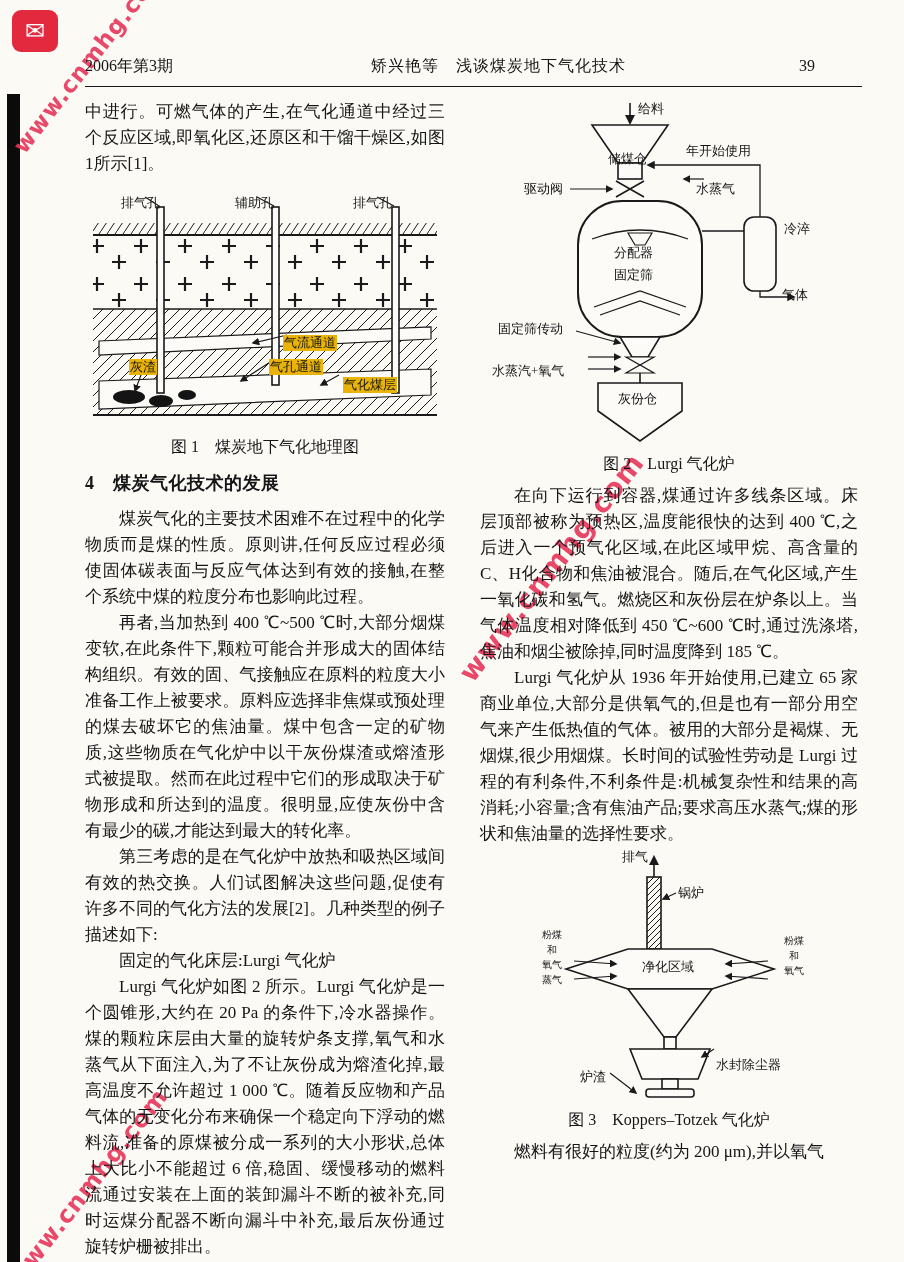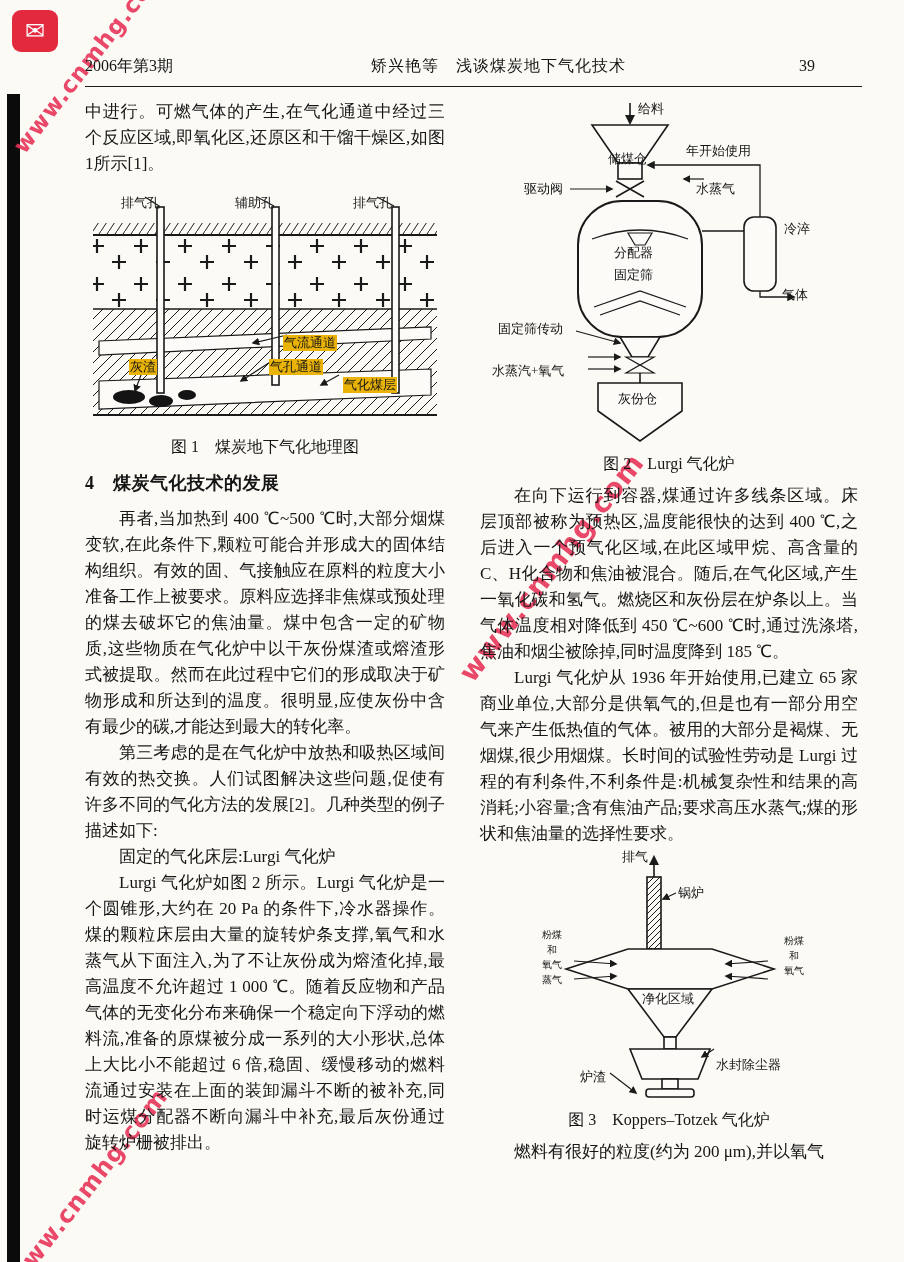--- a/index.html
+++ b/index.html
@@ -123,20 +123,21 @@
       <span class="flabel boxed" style="left:198px; top:140px;">气流通道</span>
       <span class="flabel boxed" style="left:184px; top:164px;">气孔通道</span>
       <span class="flabel boxed" style="left:44px; top:164px;">灰渣</span>
       <span class="flabel boxed" style="left:258px; top:182px;">气化煤层</span>
     </figure>
 
     <p class="caption">图 1　煤炭地下气化地理图</p>
 
     <h2 class="section-heading">4　煤炭气化技术的发展</h2>
 
+    <p class="para">煤炭气化的主要技术困难不在过程中的化学物质而是煤的性质。原则讲,任何反应过程必须使固体碳表面与反应气体达到有效的接触,在整个系统中煤的粒度分布也影响此过程。</p>
     <p class="para">再者,当加热到 400 ℃~500 ℃时,大部分烟煤变软,在此条件下,颗粒可能合并形成大的固体结构组织。有效的固、气接触应在原料的粒度大小准备工作上被要求。原料应选择非焦煤或预处理的煤去破坏它的焦油量。煤中包含一定的矿物质,这些物质在气化炉中以干灰份煤渣或熔渣形式被提取。然而在此过程中它们的形成取决于矿物形成和所达到的温度。很明显,应使灰份中含有最少的碳,才能达到最大的转化率。</p>
     <p class="para">第三考虑的是在气化炉中放热和吸热区域间有效的热交换。人们试图解决这些问题,促使有许多不同的气化方法的发展[2]。几种类型的例子描述如下:</p>
     <p class="para">固定的气化床层:Lurgi 气化炉</p>
     <p class="para">Lurgi 气化炉如图 2 所示。Lurgi 气化炉是一个圆锥形,大约在 20 Pa 的条件下,冷水器操作。煤的颗粒床层由大量的旋转炉条支撑,氧气和水蒸气从下面注入,为了不让灰份成为熔渣化掉,最高温度不允许超过 1 000 ℃。随着反应物和产品气体的无变化分布来确保一个稳定向下浮动的燃料流,准备的原煤被分成一系列的大小形状,总体上大比小不能超过 6 倍,稳固、缓慢移动的燃料流通过安装在上面的装卸漏斗不断的被补充,同时运煤分配器不断向漏斗中补充,最后灰份通过旋转炉栅被排出。</p>
   </div>
 
   <div class="col col-right">
 
     <figure class="fig fig2">
       <svg width="378" height="348" viewBox="0 0 378 348">
@@ -212,21 +213,21 @@
           <rect class="shape" x="184" y="190" width="12" height="12"></rect>
           <path class="shape" d="M150 202 L230 202 L218 232 L162 232 Z"></path>
           <rect class="shape" x="182" y="232" width="16" height="10"></rect>
           <rect class="shape" x="166" y="242" width="48" height="8" rx="3"></rect>
           <line x1="234" y1="202" x2="222" y2="210" stroke-width="1.2" marker-end="url(#a3)"></line>
           <line x1="130" y1="226" x2="156" y2="246" stroke-width="1.2" marker-end="url(#a3)"></line>
         </g>
       </svg>
       <span class="flabel" style="left:142px; top:2px;">排气</span>
       <span class="flabel" style="left:198px; top:38px;">锅炉</span>
-      <span class="flabel" style="left:162px; top:112px;margin-top:32px;">净化区域</span>
+      <span class="flabel" style="left:162px; top:112px;">净化区域</span>
       <span class="flabel stack" style="left:56px; top:80px; width:32px;">粉煤
 和
 氧气
 蒸气</span>
       <span class="flabel stack" style="left:298px; top:86px; width:32px;">粉煤
 和
 氧气</span>
       <span class="flabel" style="left:236px; top:210px;">水封除尘器</span>
       <span class="flabel" style="left:100px; top:222px;">炉渣</span>
     </figure>

